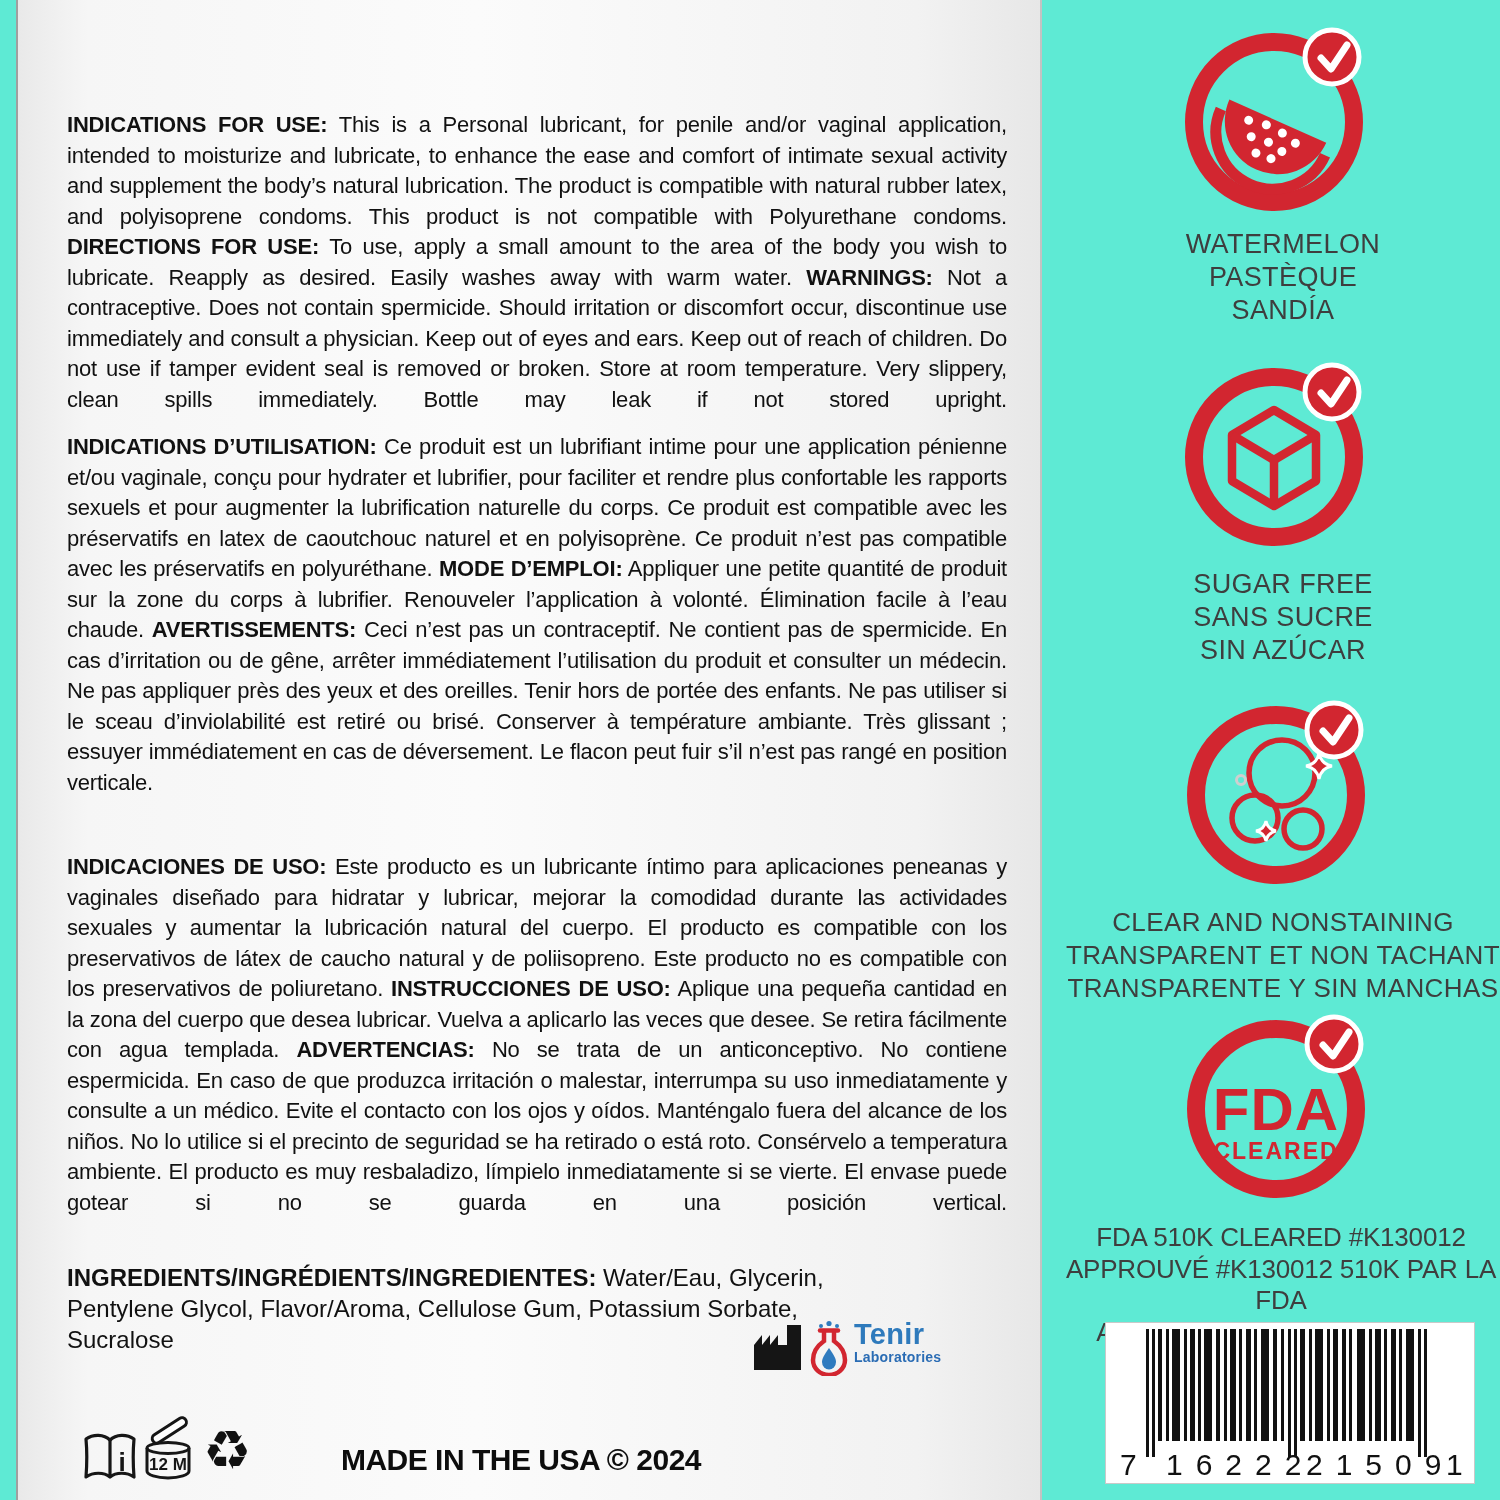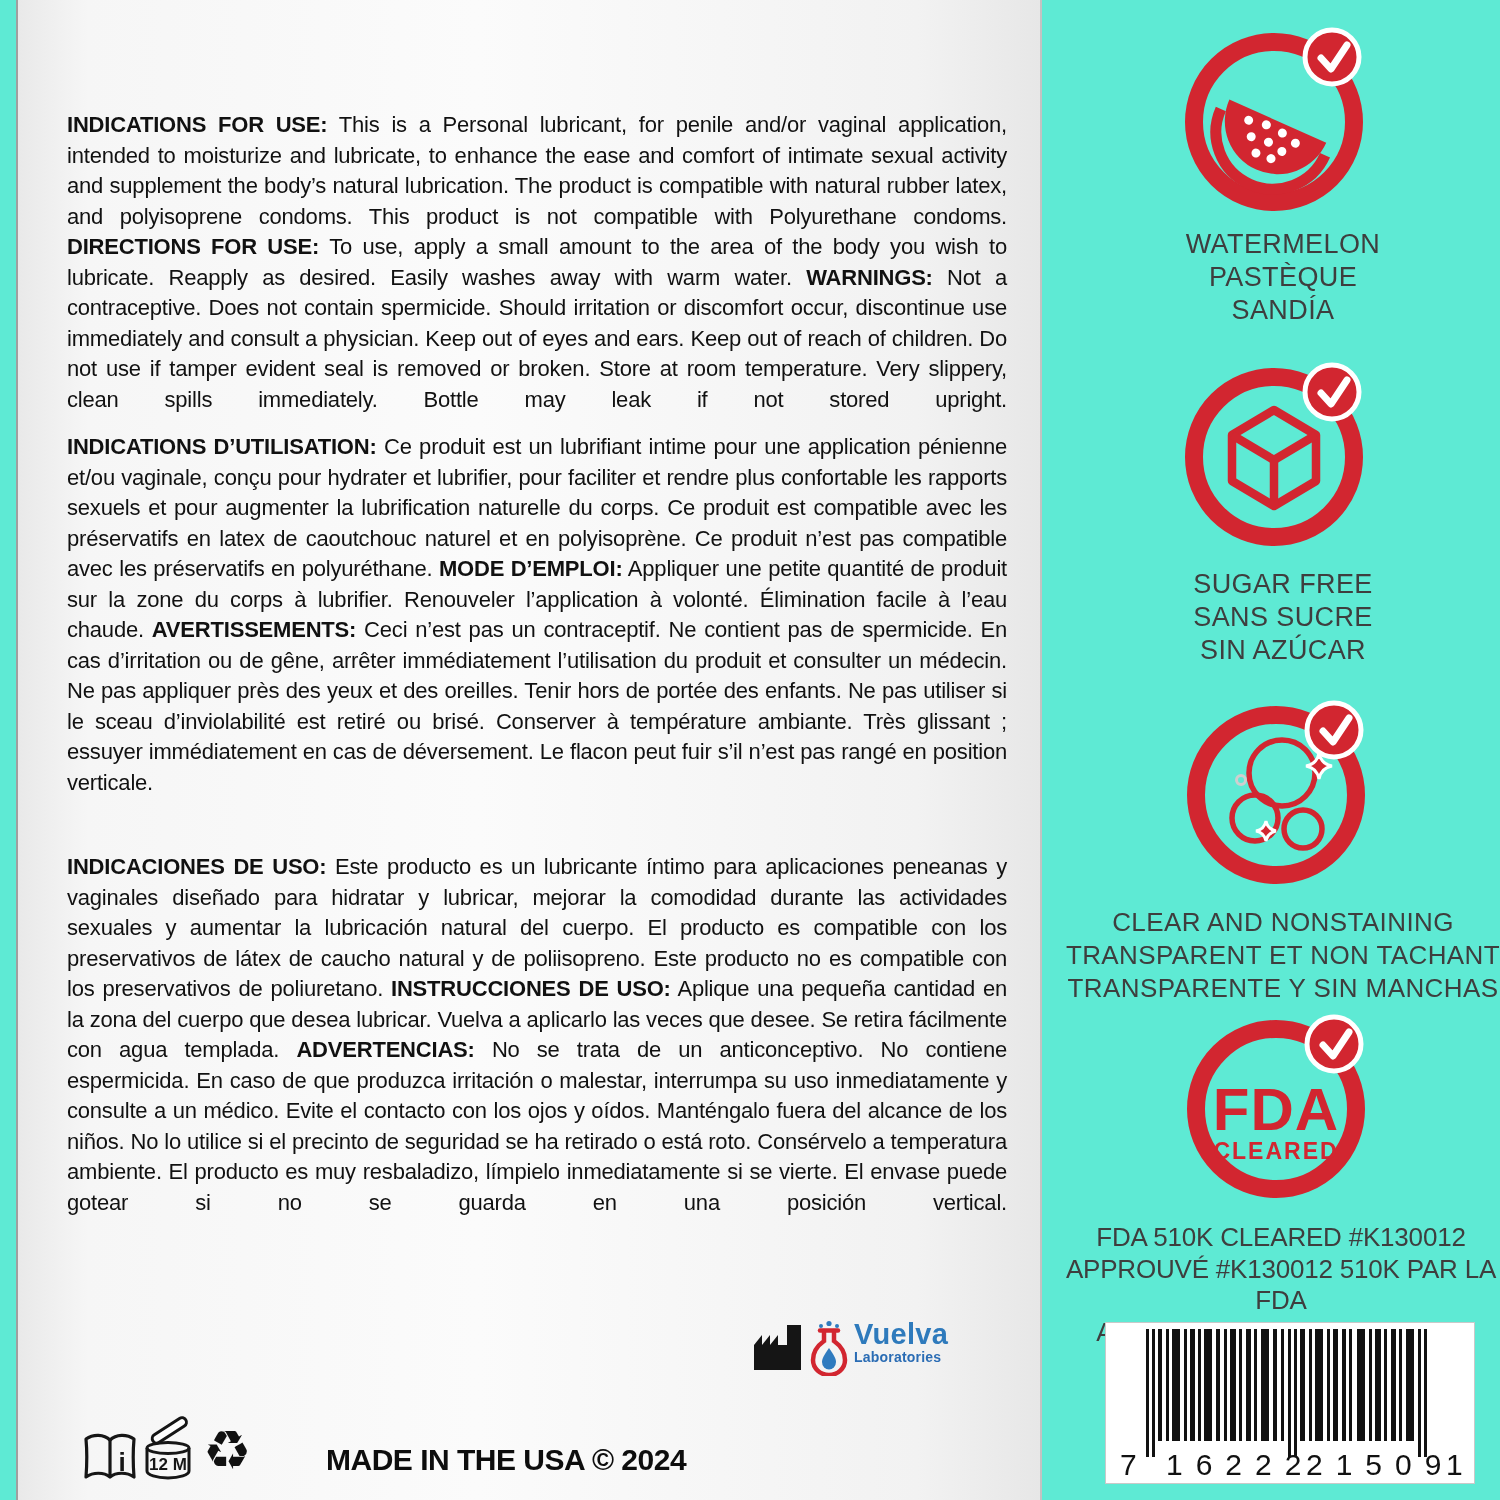--- a/index.html
+++ b/index.html
@@ -12,21 +12,21 @@
              letter-spacing:-0.2px;text-align:justify;text-align-last:justify;margin:0;color:#111;}
   .body-text b{font-weight:700;}
   .ingredients{position:absolute;left:67px;top:1262px;width:762px;font-size:24px;line-height:31px;
                text-align:left;margin:0;color:#111;}
   .badge{position:absolute;width:200px;height:200px;}
   .badge-caption{position:absolute;width:470px;text-align:center;color:#3e3e3e;
                  font-size:27px;line-height:33px;letter-spacing:0.4px;}
   .badge-caption.small{font-size:26px;}
   .fda-lines{position:absolute;left:1046px;top:1222px;width:470px;text-align:center;
              color:#3e3e3e;font-size:26px;line-height:31.5px;letter-spacing:-0.2px;}
-  .made-line{position:absolute;left:326px;top:1443px;width:390px;text-align:left;
+  .made-line{position:absolute;left:326px;top:1443px;width:390px;text-align:center;
              font-weight:700;font-size:30px;letter-spacing:-0.5px;color:#0d0d0d;}
   .volume-line{position:absolute;left:748px;top:1447px;font-size:27px;color:#0d0d0d;white-space:nowrap;}
   .volume-line .vb{font-weight:700;}
   .volume-line .est{font-family:"DejaVu Sans",sans-serif;font-size:29px;font-weight:400;color:#1a1a1a;}
   .trigg{position:absolute;left:751px;top:1320px;display:flex;align-items:flex-start;}
   .trigg-text{margin-left:4px;line-height:1;}
   .trigg-name{color:#2e7abc;font-weight:700;font-size:29px;letter-spacing:0.3px;}
   .trigg-sub{color:#2a6cb4;font-weight:700;font-size:14px;margin-top:1px;letter-spacing:0.2px;}
   .trigg-address{position:absolute;left:795px;top:1381px;font-size:18.5px;line-height:27px;color:#4a4a4a;}
   .recycle{position:absolute;left:203px;top:1424px;font-family:"DejaVu Sans",sans-serif;
@@ -46,35 +46,38 @@
   </p>
 
   <p class="body-text" style="top:432px;">
     <b>INDICATIONS D’UTILISATION:</b><span> Ce produit est un lubrifiant intime pour une application pénienne et/ou vaginale, conçu pour hydrater et lubrifier, pour faciliter et rendre plus confortable les rapports sexuels et pour augmenter la lubrification naturelle du corps. Ce produit est compatible avec les préservatifs en latex de caoutchouc naturel et en polyisoprène. Ce produit n’est pas compatible avec les préservatifs en polyuréthane. </span><b>MODE D’EMPLOI:</b><span> Appliquer une petite quantité de produit sur la zone du corps à lubrifier. Renouveler l’application à volonté. Élimination facile à l’eau chaude. </span><b>AVERTISSEMENTS:</b><span> Ceci n’est pas un contraceptif. Ne contient pas de spermicide. En cas d’irritation ou de gêne, arrêter immédiatement l’utilisation du produit et consulter un médecin. Ne pas appliquer près des yeux et des oreilles. Tenir hors de portée des enfants. Ne pas utiliser si le sceau d’inviolabilité est retiré ou brisé. Conserver à température ambiante. Très glissant ; essuyer immédiatement en cas de déversement. Le flacon peut fuir s’il n’est pas rangé en position verticale.</span>
   </p>
 
   <p class="body-text" style="top:852px;">
     <b>INDICACIONES DE USO:</b><span> Este producto es un lubricante íntimo para aplicaciones peneanas y vaginales diseñado para hidratar y lubricar, mejorar la comodidad durante las actividades sexuales y aumentar la lubricación natural del cuerpo. El producto es compatible con los preservativos de látex de caucho natural y de poliisopreno. Este producto no es compatible con los preservativos de poliuretano. </span><b>INSTRUCCIONES DE USO:</b><span> Aplique una pequeña cantidad en la zona del cuerpo que desea lubricar. Vuelva a aplicarlo las veces que desee. Se retira fácilmente con agua templada. </span><b>ADVERTENCIAS:</b><span> No se trata de un anticonceptivo. No contiene espermicida. En caso de que produzca irritación o malestar, interrumpa su uso inmediatamente y consulte a un médico. Evite el contacto con los ojos y oídos. Manténgalo fuera del alcance de los niños. No lo utilice si el precinto de seguridad se ha retirado o está roto. Consérvelo a temperatura ambiente. El producto es muy resbaladizo, límpielo inmediatamente si se vierte. El envase puede gotear si no se guarda en una posición vertical.</span>
   </p>
 
+  <p class="ingredients">
+    <b>INGREDIENTS/INGRÉDIENTS/INGREDIENTES:</b><span> Water/Eau, Glycerin, Pentylene Glycol, Flavor/Aroma, Cellulose Gum, Potassium Sorbate, Sucralose</span>
+  </p>
 
   <div class="trigg">
     <svg width="54" height="52" viewBox="0 0 54 52">
       <path d="M3,50 L3,25 L11,15 L11,25 L19,15 L19,25 L27,15 L27,25 L36,25 L36,5 L50,5 L50,50 Z" fill="#151515"></path>
     </svg>
     <svg width="42" height="56" viewBox="0 0 42 56" style="margin-left:3px;">
       <circle cx="13" cy="6" r="2" fill="#2f7bbf"></circle>
       <circle cx="21" cy="3.5" r="2.6" fill="#2f7bbf"></circle>
       <circle cx="29" cy="6" r="2" fill="#2f7bbf"></circle>
       <path d="M16,11 L16,21 C9,26 5,33 5,40 a16,15 0 0 0 32,0 C37,33 33,26 26,21 L26,11" fill="none" stroke="#d22630" stroke-width="4.5" stroke-linecap="round"></path>
       <path d="M12,10.5 L30,10.5" fill="none" stroke="#d22630" stroke-width="4.5" stroke-linecap="round"></path>
       <path d="M21,28 C16,35 14,39 14,42 a7,7.5 0 0 0 14,0 C28,39 26,35 21,28 Z" fill="#2f7bbf"></path>
     </svg>
     <div class="trigg-text">
-      <div class="trigg-name">Vuelva</div>
+      <div class="trigg-name">Tenir</div>
       <div class="trigg-sub">Laboratories</div>
     </div>
   </div>
 
   <svg style="position:absolute;left:80px;top:1432px;" width="60" height="52" viewBox="0 0 58 52">
     <path d="M29,8 C23,2 12,2 5,7 C6,18 6,32 5,45 C12,40 23,40 29,45 C35,40 46,40 53,45 C52,32 52,18 53,7 C46,2 35,2 29,8 Z" fill="none" stroke="#161616" stroke-width="3.2" stroke-linejoin="round" stroke-linecap="round"></path>
     <path d="M29,8 L29,45" fill="none" stroke="#161616" stroke-width="3.2"></path>
     <text x="41" y="39" font-size="26" font-weight="bold" fill="#161616" text-anchor="middle" font-family="Liberation Sans, sans-serif">i</text>
   </svg>
   <svg style="position:absolute;left:140px;top:1410px;" width="60" height="72" viewBox="0 0 60 72">

